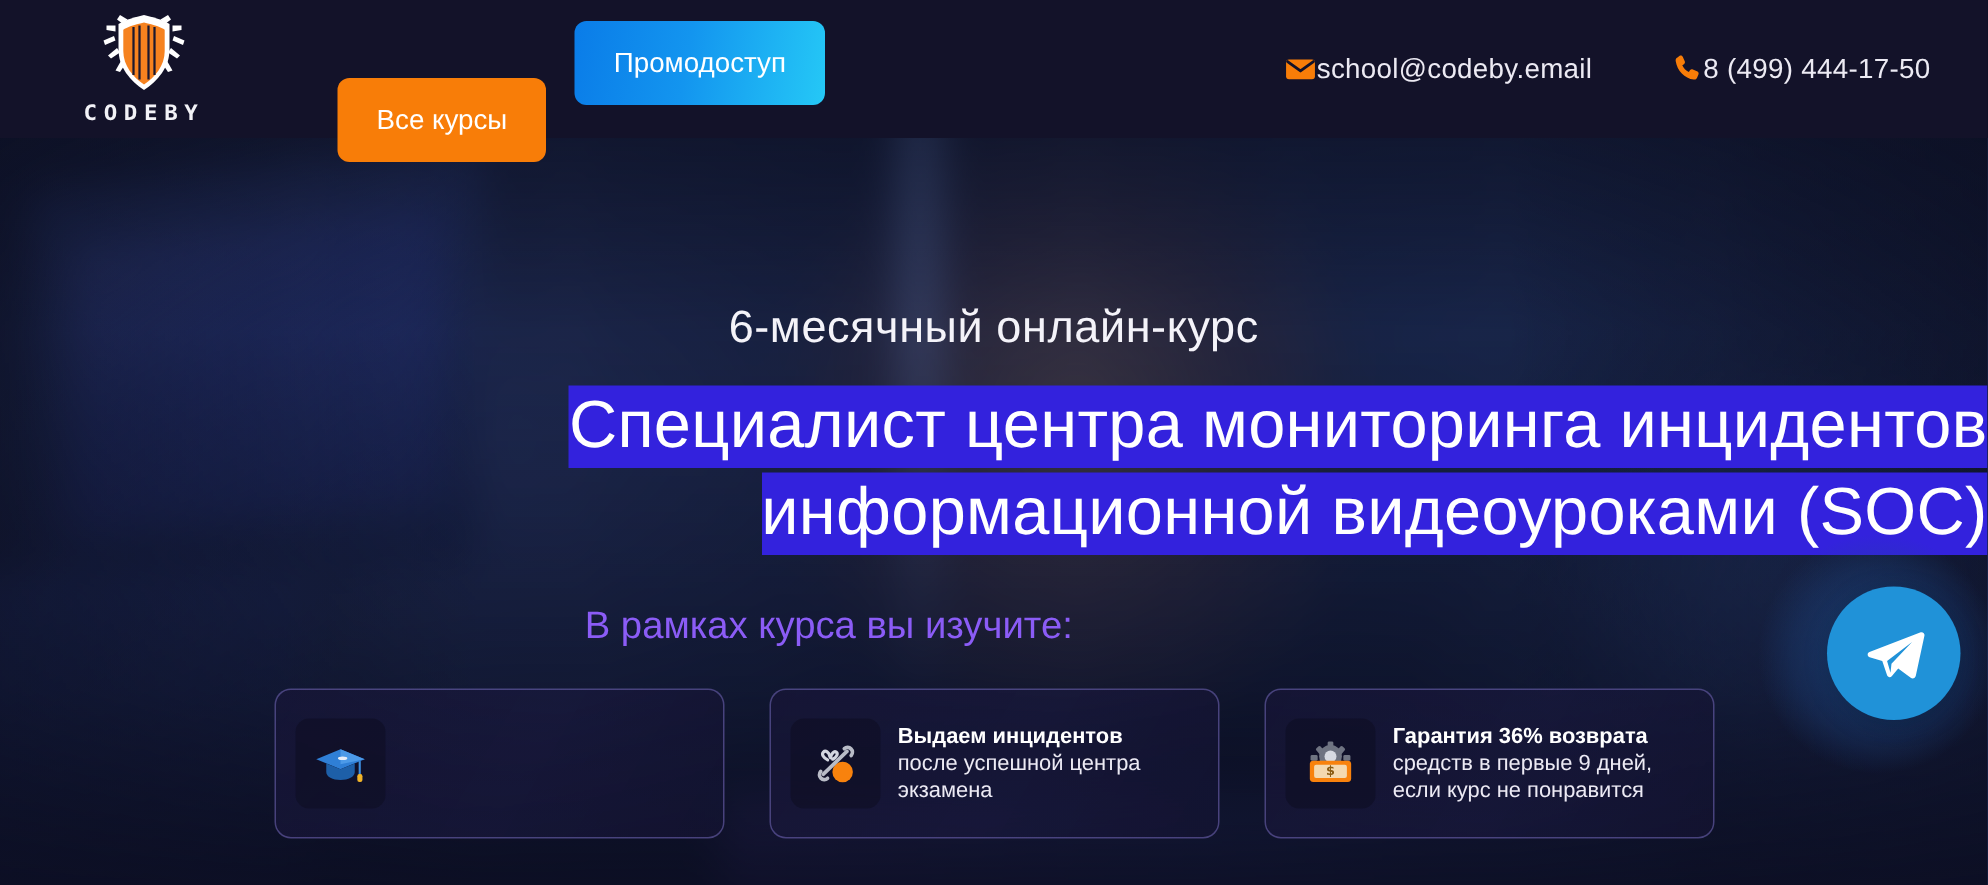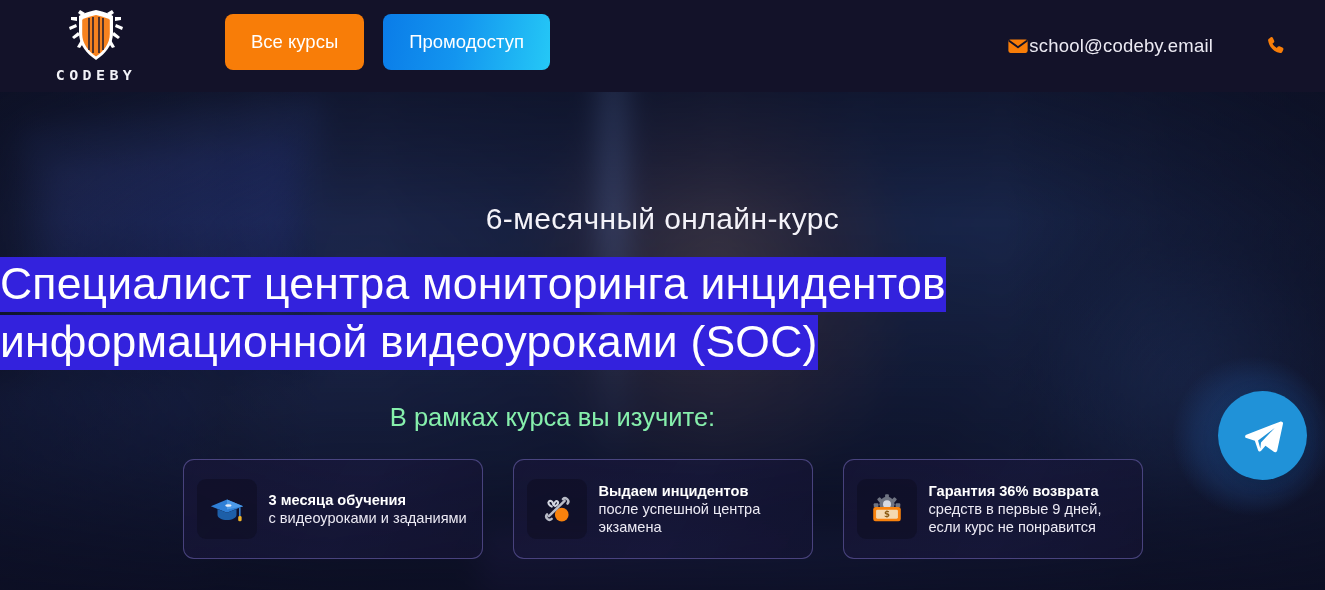--- a/index.html
+++ b/index.html
@@ -36,21 +36,21 @@
 
   .nav-buttons { position: absolute; left: 225px; top: 14px; display: flex; gap: 19px; }
   .btn {
     border: none; cursor: pointer;
     height: 56px; border-radius: 8px;
     color: #ffffff; font-size: 18.5px;
     padding: 0 26px;
     display: flex; align-items: center; justify-content: center;
     font-family: "Liberation Sans", sans-serif;
   }
-  .btn-orange { background: #f87d08; }
+  .btn-orange { background: #f87d08; margin-top: 38px; }
   .btn-blue { background: linear-gradient(100deg, #0a7ce8 0%, #1395ef 45%, #25c8f6 100%); }
 
   .contacts { position: absolute; right: 38px; top: 0; height: 92px; display: flex; align-items: center; gap: 52px; }
   .contact { display: flex; align-items: center; cursor: pointer; }
   .contact-text { color: #eceaf3; font-size: 18.5px; letter-spacing: .2px; }
   .ic { width: 22px; height: 22px; display: block; flex: 0 0 auto; }
 
   
   .hero {
     position: absolute; top: 92px; left: 0;
@@ -116,31 +116,31 @@
 
   .hero-content { position: absolute; inset: 0; z-index: 10; }
 
   .eyebrow {
     position: absolute; top: 110px; left: 0; width: 1325px;
     text-align: center; color: #f4f3f9;
     font-size: 30px; letter-spacing: .4px; font-weight: 400;
   }
   .title {
     position: absolute; top: 163px; left: 0; width: 1325px;
-    text-align: left; color: #ffffff;
+    text-align: right; color: #ffffff;
     font-size: 44.5px; line-height: 58px; font-weight: 400; letter-spacing: .2px;
   }
   .title .sel {
     background: #3322dd;
     box-decoration-break: clone; -webkit-box-decoration-break: clone;
     padding: 2px 0 4px 0;
   }
   .subhead {
     position: absolute; top: 311px; left: 0; width: 1105px;
-    text-align: center; color: #86efac;
+    text-align: center; color: #8b5cf6;
     font-size: 25.5px; font-weight: 400;
   }
 
   
   .cards {
     position: absolute; top: 367px; left: 0; width: 1325px;
     display: flex; justify-content: center; gap: 30px;
   }
   .card {
     width: 300px; height: 100px;
@@ -220,20 +220,21 @@
         <svg class="ic" viewBox="0 0 24 24">
           <rect x="1.5" y="5" width="21" height="14.5" rx="2.2" fill="#f87d08"></rect>
           <path d="M2.6 6.6 L12 13.4 L21.4 6.6" fill="none" stroke="#131229" stroke-width="2.1" stroke-linecap="round" stroke-linejoin="round"></path>
         </svg>
         <span class="contact-text">school@codeby.email</span>
       </div>
       <div class="contact">
         <svg class="ic" viewBox="0 0 24 24">
           <path d="M6.3 2.4 c1.1 -.5 2 .1 2.4 1 l1.3 3 c.35 .85 .1 1.6 -.6 2.1 l-1.2 .85 c.9 2.1 2.6 3.85 4.75 4.8 l.85 -1.2 c.5 -.7 1.3 -.95 2.1 -.6 l3 1.3 c.95 .4 1.5 1.35 1.05 2.4 l-1 2.3 c-.4 .95 -1.35 1.5 -2.4 1.35 C9.9 18.7 4.5 13.3 3.4 6.1 c-.15 -1 .35 -2 1.3 -2.4 z" fill="#f87d08"></path>
         </svg>
+        <span class="contact-text">8 (499) 444-17-50</span>
       </div>
     </div>
   </div>
 
   <div class="hero">
 
     <div class="hero-bg">
       <div class="base"></div>
       <div class="mon1"></div>
       <div class="mon1b"></div>
@@ -268,24 +269,20 @@
           <div class="card-icon-tile">
             <svg width="38" height="38" viewBox="0 0 40 40">
               <path d="M20 10 L37 17 L20 24 L3 17 Z" fill="#2f7fd6"></path>
               <path d="M20 10 L37 17 L20 20.5 Z" fill="#4c9ae8"></path>
               <path d="M10 20 v6 c0 3.4 4.5 5.6 10 5.6 s10 -2.2 10 -5.6 v-6 l-10 4 z" fill="#1d5fa8"></path>
               <ellipse cx="21.5" cy="16.3" rx="3.3" ry="1.3" fill="#e8eef8"></ellipse>
               <path d="M33.5 18.3 v9.6" stroke="#3e8ede" stroke-width="1.5" fill="none"></path>
               <rect x="31.8" y="27.4" width="3.6" height="5.6" rx="1.5" fill="#f0b429"></rect>
             </svg>
           </div>
-          <div class="card-body">
-            <div class="card-title">3 месяца обучения</div>
-            <div class="card-desc">с видеоуроками и заданиями</div>
-          </div>
         </div>
 
         <div class="card">
           <div class="card-icon-tile">
             <svg width="38" height="38" viewBox="0 0 40 40">
               <circle cx="25" cy="26" r="7.2" fill="#f8820d"></circle>
               <g stroke="#b9bcc7" stroke-width="2.6" fill="none" stroke-linecap="round">
                 <path d="M11.5 27.5 L28 11.5"></path>
                 <path d="M9.6 25.6 a3.4 3.4 0 0 0 4.8 4.8"></path>
                 <path d="M26.2 9.6 a3.4 3.4 0 0 1 4.8 4.8"></path>

